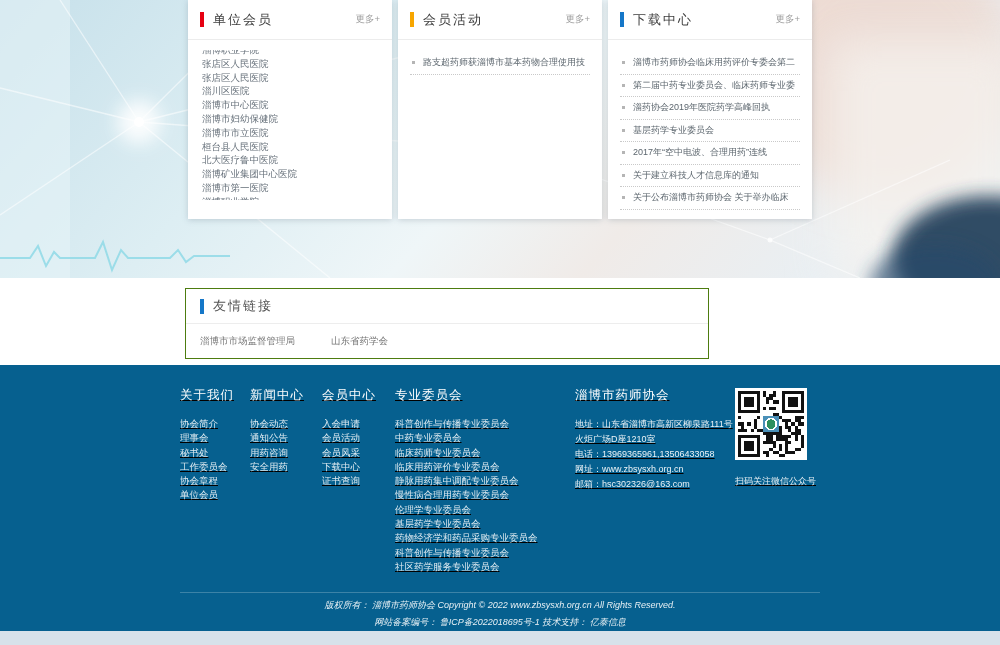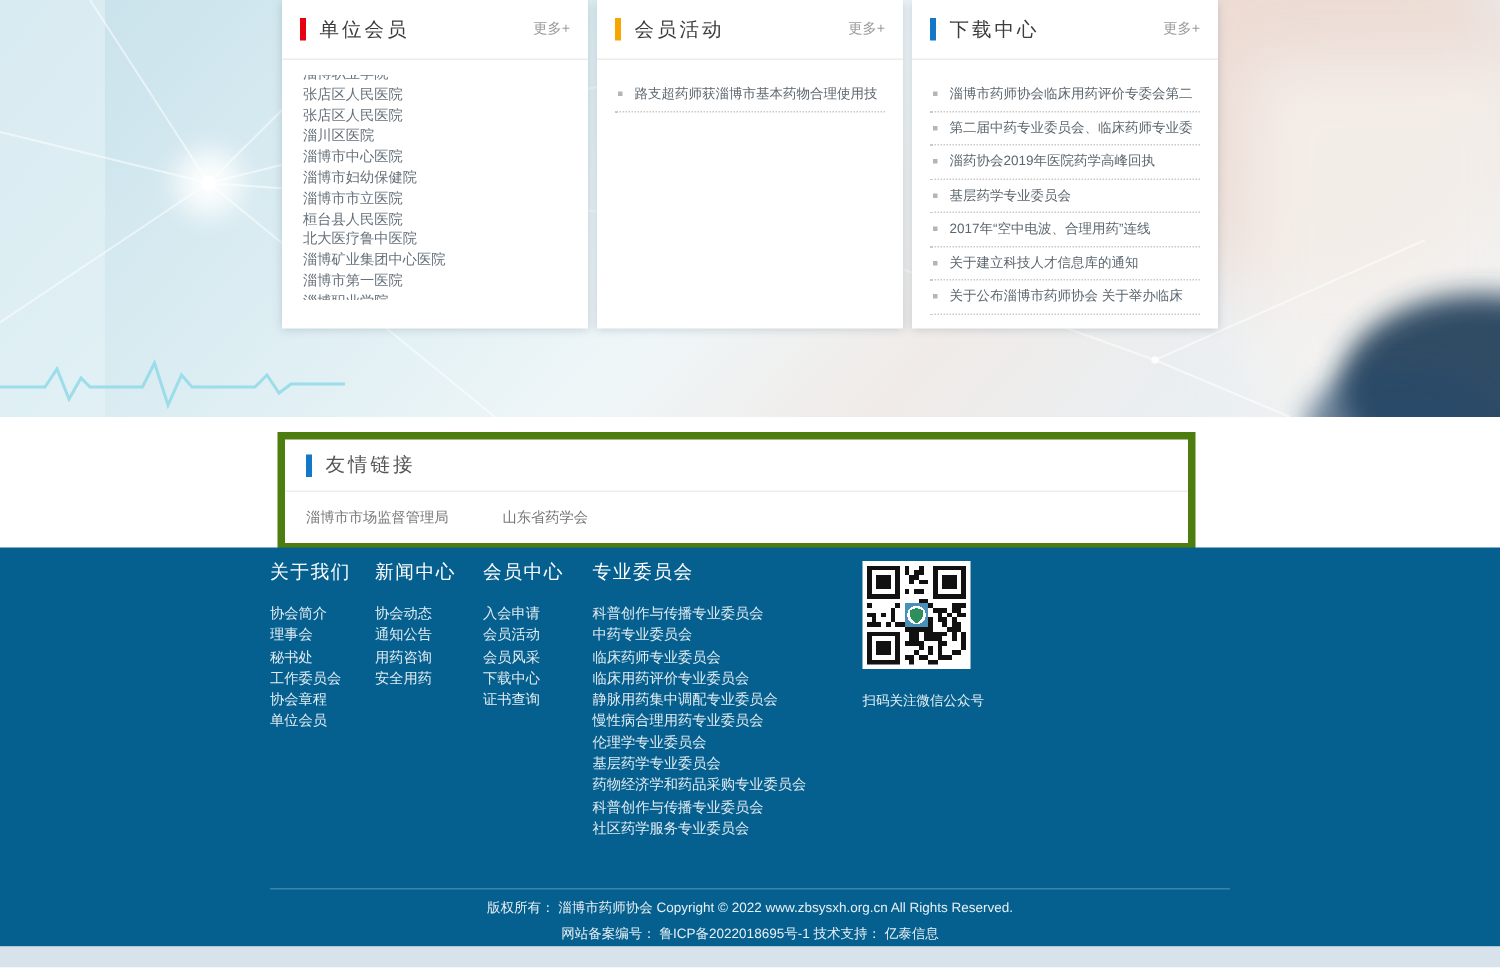--- a/index.html
+++ b/index.html
@@ -21,41 +21,41 @@
   .member-viewport{margin:10px 14px 0;height:150px;overflow:hidden;}
   .member-row{font-size:9.5px;line-height:13.8px;height:13.8px;color:#66707a;white-space:nowrap;overflow:hidden;cursor:pointer;}
   .member-row.partial-top{margin-top:-7px;}
   .member-list{margin:0;padding:0;list-style:none;}
   
   .news-list{margin:12px 12px 0;padding:0;list-style:none;}
   .news-row{height:22.5px;display:flex;align-items:center;border-bottom:1px dotted #c9c9c9;box-sizing:border-box;cursor:pointer;}
   .bullet{width:3px;height:3px;background:#b5b5b5;margin:0 8px 0 2px;flex:0 0 auto;}
   .news-text{font-size:9px;color:#5c666e;white-space:nowrap;overflow:hidden;}
   
-  .friend-box{position:absolute;top:288px;left:185px;width:612px;background:#fff;border:5px solid #4d7c0f;box-sizing:border-box;}
+  .friend-box{position:absolute;top:288px;left:185px;width:524px;background:#fff;border:1px solid #4d7c0f;box-sizing:border-box;}
   .friend-header{height:34px;display:flex;align-items:center;padding:0 14px;border-bottom:1px solid #ededed;}
   .friend-title{font-size:13px;letter-spacing:2px;color:#555;}
   .friend-links{height:34px;display:flex;align-items:center;gap:36px;padding:0 14px;}
   .friend-link{font-size:9.5px;color:#777;cursor:pointer;}
   
   .footer{position:absolute;top:365px;left:0;width:1000px;height:266px;background:#06608f;}
-  .footer-inner{width:640px;margin:0 auto;padding-top:9px;display:flex;}
+  .footer-inner{width:640px;margin:0 auto;padding-top:23px;display:flex;text-decoration:underline;}
   .fcol{box-sizing:border-box;}
   .fcol-title{font-size:12.5px;color:#fff;letter-spacing:1px;line-height:14px;margin-bottom:15px;}
   .fcol-links{margin:0;padding:0;list-style:none;}
   .fcol-link{font-size:9.5px;line-height:14.3px;color:rgba(255,255,255,.88);cursor:pointer;white-space:nowrap;}
   .w1{width:70px;} .w2{width:72px;} .w3{width:73px;} .w4{width:180px;}
   .contact{width:160px;}
   .contact-line{font-size:9px;line-height:15px;color:rgba(255,255,255,.92);}
   .qr-col{width:85px;}
   .qr-box{width:66px;height:66px;background:#fff;padding:3px;box-sizing:content-box;}
   .qr-svg{width:66px;height:66px;display:block;}
   .qr-caption{margin-top:15px;font-size:9px;color:rgba(255,255,255,.9);white-space:nowrap;}
   .footer-sep{position:absolute;top:227px;left:50%;transform:translateX(-50%);width:640px;height:1px;background:rgba(255,255,255,.22);}
-  .copyright{position:absolute;top:232px;left:0;width:1000px;text-align:center;font-size:9px;line-height:17px;color:rgba(255,255,255,.9);}
+  .copyright{position:absolute;top:232px;left:0;width:1000px;text-align:center;font-size:9px;line-height:17px;color:rgba(255,255,255,.9);font-style:italic;}
   .bottom-strip{position:absolute;top:631px;left:0;width:1000px;height:14px;background:#d7e2ea;}
 </style>
 </head>
 <body>
 
 <div class="hero">
   <svg width="1000" height="278">
     <defs>
       <linearGradient id="bgGrad" x1="0" y1="0" x2="1" y2="0.25">
         <stop offset="0" stop-color="#c6e0ea"></stop>
@@ -247,20 +247,30 @@
           <li class="fcol-link">静脉用药集中调配专业委员会</li>
           <li class="fcol-link">慢性病合理用药专业委员会</li>
           <li class="fcol-link">伦理学专业委员会</li>
           <li class="fcol-link">基层药学专业委员会</li>
           <li class="fcol-link">药物经济学和药品采购专业委员会</li>
           <li class="fcol-link">科普创作与传播专业委员会</li>
           <li class="fcol-link">社区药学服务专业委员会</li>
         </ul>
     </div>
 
+    <div class="fcol contact">
+      <div class="fcol-title">淄博市药师协会</div>
+      <div>
+
+      <div class="contact-line">地址：山东省淄博市高新区柳泉路111号火炬广场D座1210室</div>
+          <div class="contact-line">电话：13969365961,13506433058</div>
+          <div class="contact-line">网址：www.zbsysxh.org.cn</div>
+          <div class="contact-line">邮箱：hsc302326@163.com</div>
+        </div>
+    </div>
 
     <div class="fcol qr-col">
       <div class="qr-box">
         <svg class="qr-svg" viewBox="0 0 21 21" shape-rendering="crispEdges">
           <g id="qr-modules" fill="#111">
               <rect x="8" y="0" width="1" height="1"></rect>
               <rect x="11" y="0" width="1" height="1"></rect>
               <rect x="8" y="1" width="1" height="1"></rect>
               <rect x="10" y="1" width="1" height="1"></rect>
               <rect x="11" y="1" width="1" height="1"></rect>

